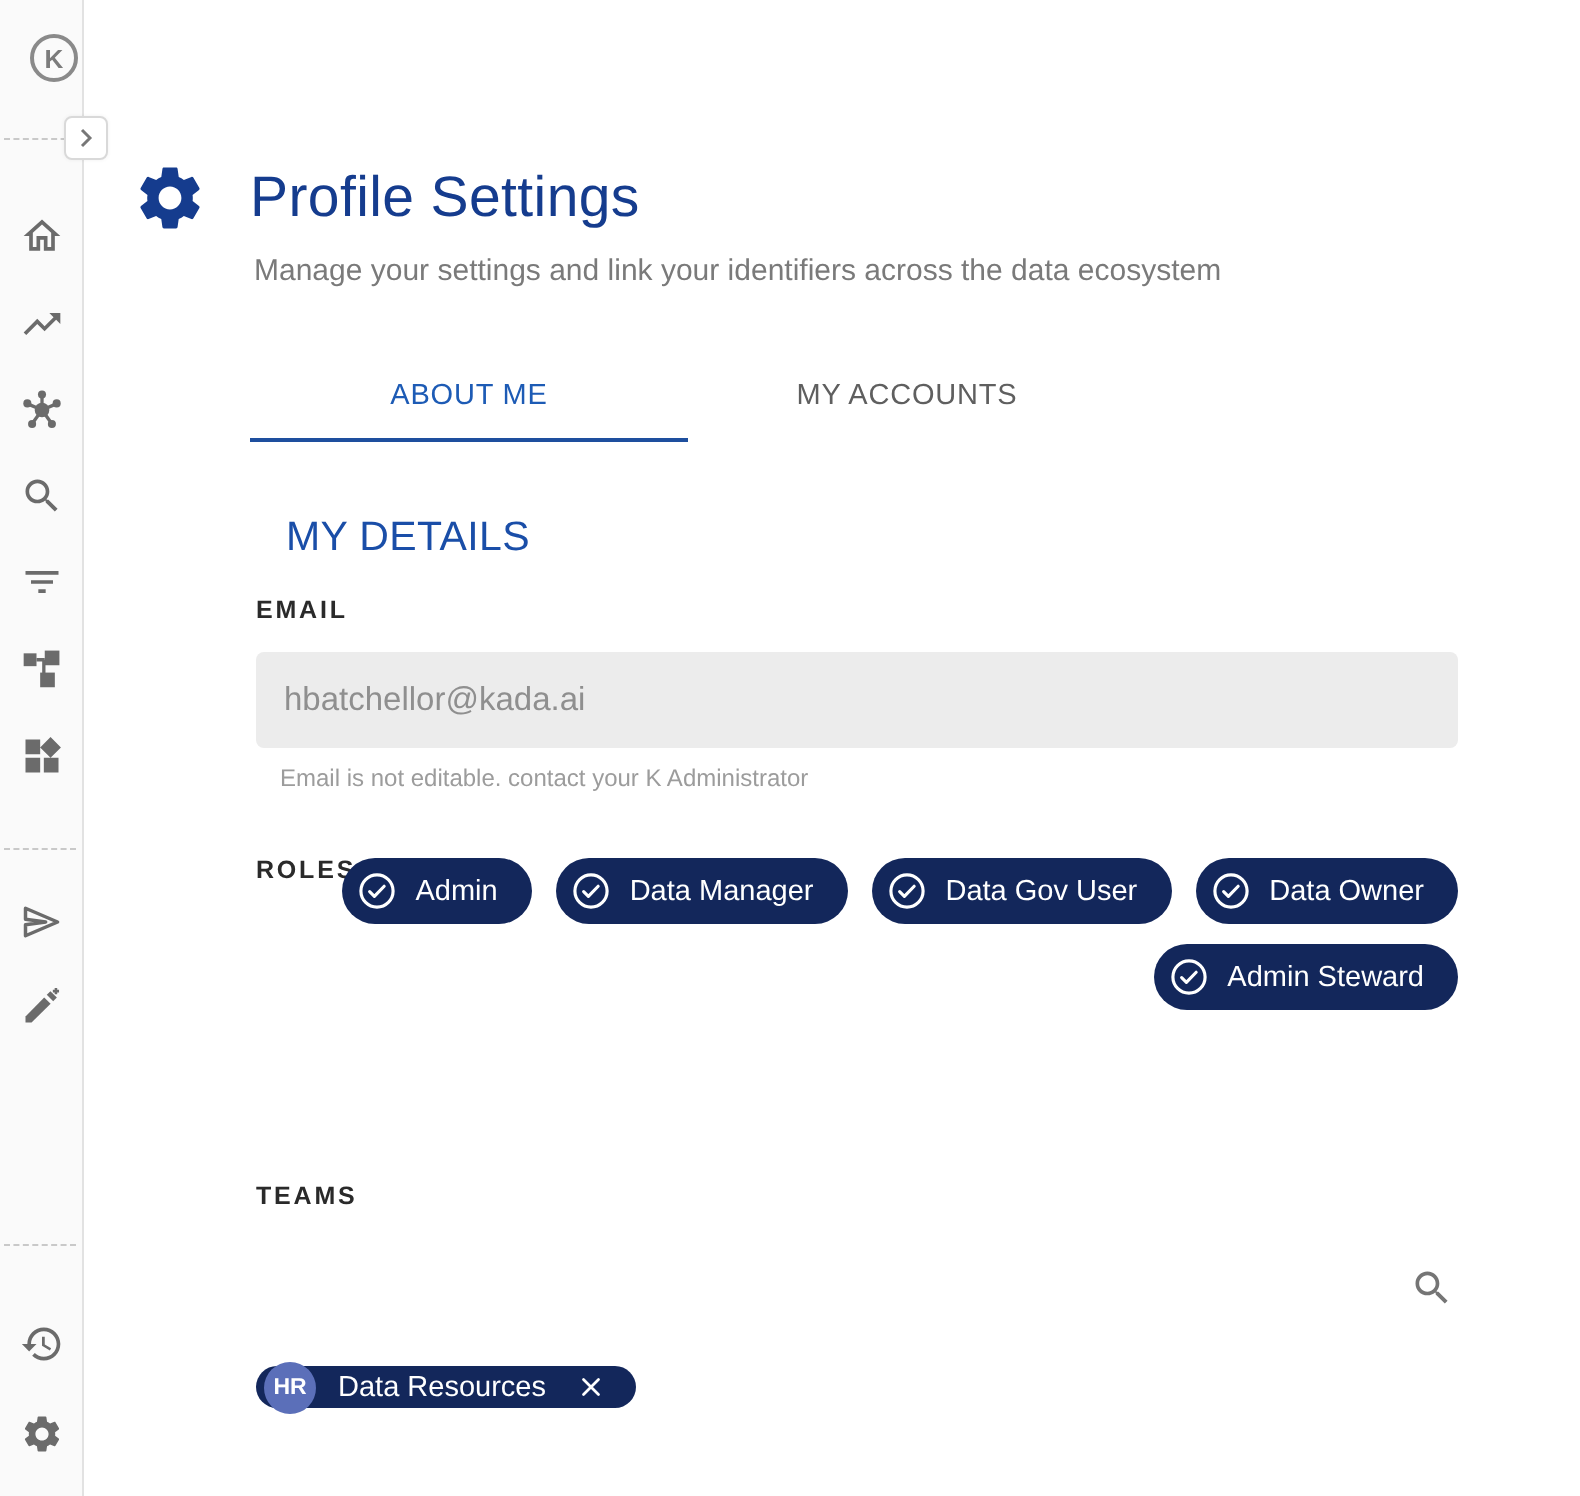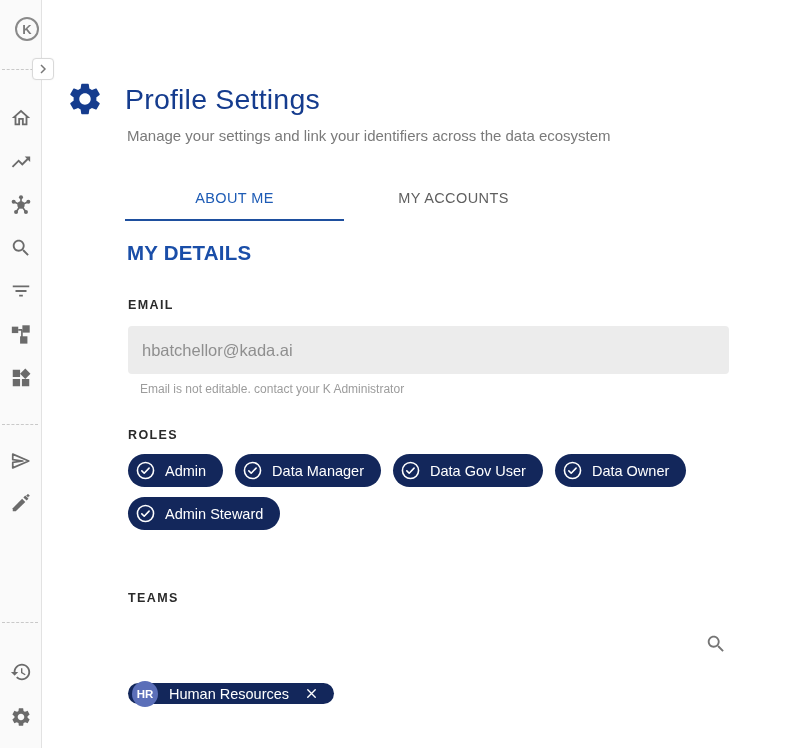--- a/index.html
+++ b/index.html
@@ -43,22 +43,22 @@
   .text-input{position:absolute;left:87px;width:601px;height:48px;background:#ececec;border:none;
               border-radius:4px;box-sizing:border-box;padding:0 52px 0 14px;font-family:inherit;
               font-size:16.5px;color:#8f8f8f;outline:none;}
   .email-input{top:326px;}
   .team-input{top:620px;}
   .team-input::placeholder{color:#8f8f8f;opacity:1;}
   .search-icon-abs{position:absolute;left:664px;top:633px;pointer-events:none;}
 
   .helper-text{position:absolute;left:99px;top:382px;font-size:12px;color:#9c9c9c;}
 
-  .chips-row{position:absolute;left:87px;top:454px;width:601px;display:flex;flex-wrap:wrap;
-             column-gap:12px;row-gap:10px;}
+  .chips-row{position:absolute;left:87px;top:429px;width:601px;display:flex;flex-wrap:wrap;
+             column-gap:12px;row-gap:10px;justify-content:flex-end;}
   .chip{height:33px;background:#13275b;border-radius:17px;display:flex;align-items:center;
         gap:9px;padding:0 17px 0 7px;border:none;cursor:pointer;}
   .chip-label{color:#ffffff;font-size:14.5px;font-weight:500;font-family:inherit;white-space:nowrap;}
 
   .team-chip{position:absolute;left:87px;top:683px;height:21px;background:#13275b;border-radius:17px;
              display:flex;align-items:center;gap:11px;padding:0 13px 0 4px;}
   .team-avatar{width:26px;height:26px;border-radius:50%;background:#5b6fb9;color:#fff;
                display:flex;align-items:center;justify-content:center;font-size:11.5px;font-weight:600;}
   .team-name{color:#fff;font-size:14.5px;font-weight:500;white-space:nowrap;}
   .chip-close{background:none;border:none;padding:2px;margin-left:2px;display:flex;align-items:center;
@@ -174,21 +174,21 @@
         </svg>
       <h1 class="page-title" style="margin:0;font-weight:400;">Profile Settings</h1>
     </div>
     <div class="subtitle">Manage your settings and link your identifiers across the data ecosystem</div>
 
     <nav class="tabs">
       <button class="tab active">ABOUT ME</button>
       <button class="tab">MY ACCOUNTS</button>
     </nav>
 
-    <h2 class="section-heading" style="margin:0;font-weight:700;">MY DETAILS</h2>
+    <h2 class="section-heading" style="margin:16px;font-weight:400;">MY DETAILS</h2>
 
     <div class="field-label lbl-email">EMAIL</div>
     <input class="text-input email-input" type="text" readonly="" value="hbatchellor@kada.ai" style="">
     <div class="helper-text">Email is not editable. contact your K Administrator</div>
 
     <div class="field-label lbl-roles">ROLES</div>
     <div class="chips-row">
       <button class="chip">
         <svg width="21" height="21" viewBox="0 0 24 24">
             <circle cx="12" cy="12" r="9.2" fill="none" stroke="#fff" stroke-width="1.8"></circle>
@@ -226,21 +226,21 @@
       </button>
     </div>
 
     <div class="field-label lbl-teams">TEAMS</div>
     <svg class="search-icon-abs" width="22" height="22" viewBox="0 0 24 24" fill="#757575">
         <path d="M15.5 14h-.79l-.28-.27C15.41 12.59 16 11.11 16 9.5 16 5.91 13.09 3 9.5 3S3 5.91 3 9.5 5.91 16 9.5 16c1.61 0 3.09-.59 4.23-1.57l.27.28v.79l5 4.99L20.49 19l-4.99-5zm-6 0C7.01 14 5 11.99 5 9.5S7.01 5 9.5 5 14 7.01 14 9.5 11.99 14 9.5 14z"></path>
       </svg>
 
     <div class="team-chip">
       <span class="team-avatar">HR</span>
-      <span class="team-name">Human Resources</span>
+      <span class="team-name">Data Resources</span>
       <button class="chip-close">
         <svg width="15" height="15" viewBox="0 0 24 24">
             <path d="M6 6l12 12M18 6L6 18" stroke="#fff" stroke-width="2.2" stroke-linecap="round"></path>
           </svg>
       </button>
     </div>
 
   </main>
 </div>
 

